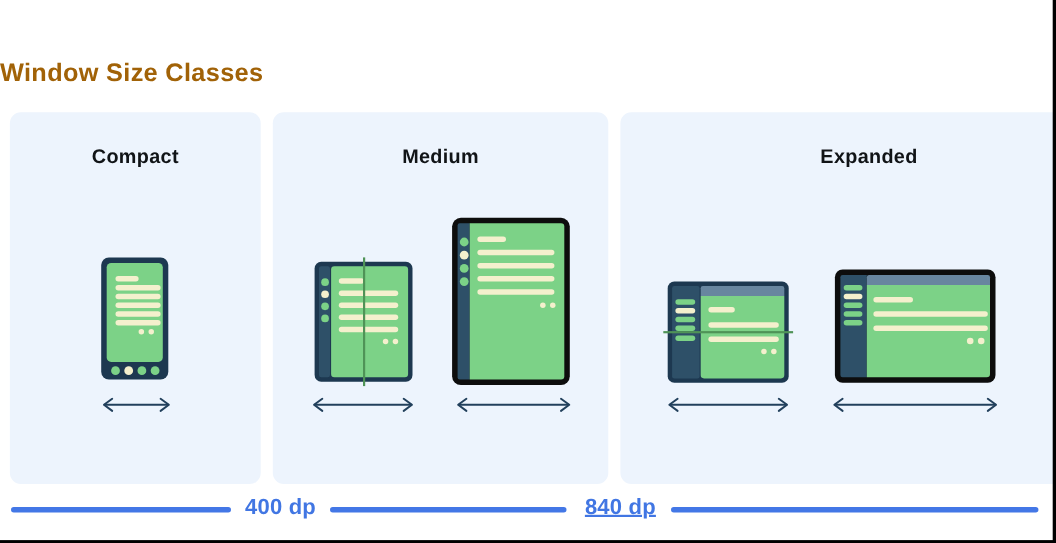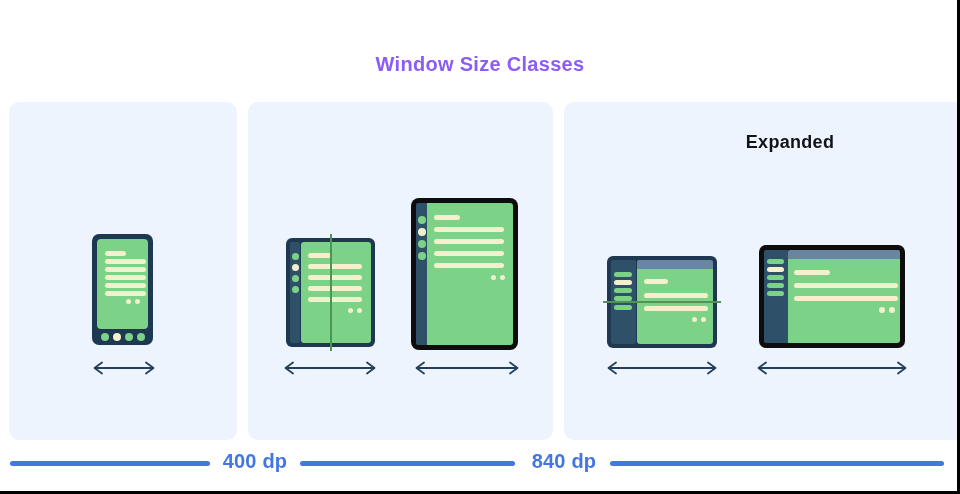--- a/index.html
+++ b/index.html
@@ -4,22 +4,22 @@
 <style>
   * { margin:0; padding:0; box-sizing:border-box; }
   html,body { background:#ffffff; font-family:"Liberation Sans", sans-serif; }
   .canvas { position:relative; width:960px; height:494px; background:#ffffff; overflow:hidden; }
 
   .edge-right  { position:absolute; top:0; right:0; width:3px; height:100%; background:#000; }
   .edge-bottom { position:absolute; left:0; bottom:0; width:100%; height:3px; background:#000; }
 
   .title    { position:absolute; top:25px; left:0; width:100%; text-align:center;
               font-size:20px; font-weight:bold; color:#111417; letter-spacing:.3px; }
-  .subtitle { position:absolute; top:53px; left:0; width:100%; text-align:center;
-              font-size:20px; font-weight:bold; color:#8b5cf6; letter-spacing:.3px; }
+  .subtitle { position:absolute; top:53px; left:0; width:100%; text-align:left;
+              font-size:23px; font-weight:bold; color:#a16207; letter-spacing:.3px; }
 
   .panel { position:absolute; top:102px; height:338px; background:#edf4fd; border-radius:10px; }
   #panel-compact  { left:9px;   width:228px; }
   #panel-medium   { left:248px; width:305px; }
   #panel-expanded { left:564px; width:452px;padding-left:36px; }
   .panel-title { position:absolute; top:30px; left:0; width:100%; text-align:center;
                  font-size:18px; font-weight:bold; color:#111417; letter-spacing:.3px; }
 
   
   .bar  { background:#f4f0cd; height:5px; border-radius:2.5px; }
@@ -92,20 +92,21 @@
                  font-size:20px; font-weight:bold; color:#4176e3; letter-spacing:.2px; }
 </style>
 </head>
 <body>
 
 <div class="canvas">
 
   <div class="subtitle">Window Size Classes</div>
 
   <div class="panel" id="panel-compact">
+    <div class="panel-title">Compact</div>
 
     <div class="phone">
       <div class="phone-screen">
         <div class="bar" style="width:21px"></div>
         <div class="bar" style="width:41px"></div>
         <div class="bar" style="width:41px"></div>
         <div class="bar" style="width:41px"></div>
         <div class="bar" style="width:41px"></div>
         <div class="bar" style="width:41px"></div>
         <div class="dots-row" style="margin-top:2px; padding-right:3px;">
@@ -122,20 +123,21 @@
     </div>
 
     <svg class="arrow" style="left:82px" width="66" height="14" viewBox="0 0 66 14">
       <line x1="4" y1="7" x2="62" y2="7" stroke="#22405c" stroke-width="1.8"></line>
       <polyline points="11,1.5 3.5,7 11,12.5" fill="none" stroke="#22405c" stroke-width="1.8" stroke-linecap="round" stroke-linejoin="round"></polyline>
       <polyline points="55,1.5 62.5,7 55,12.5" fill="none" stroke="#22405c" stroke-width="1.8" stroke-linecap="round" stroke-linejoin="round"></polyline>
     </svg>
   </div>
 
   <div class="panel" id="panel-medium">
+    <div class="panel-title">Medium</div>
 
     <div class="fold-p">
       <div class="rail">
         <span class="dot d-green"></span>
         <span class="dot d-cream"></span>
         <span class="dot d-green"></span>
         <span class="dot d-green"></span>
       </div>
       <div class="screenarea">
         <div class="bar" style="width:23px"></div>
@@ -239,18 +241,18 @@
     <svg class="arrow" style="left:191px" width="154" height="14" viewBox="0 0 154 14">
       <line x1="4" y1="7" x2="150" y2="7" stroke="#22405c" stroke-width="1.8"></line>
       <polyline points="11,1.5 3.5,7 11,12.5" fill="none" stroke="#22405c" stroke-width="1.8" stroke-linecap="round" stroke-linejoin="round"></polyline>
       <polyline points="143,1.5 150.5,7 143,12.5" fill="none" stroke="#22405c" stroke-width="1.8" stroke-linecap="round" stroke-linejoin="round"></polyline>
     </svg>
   </div>
 
   <div class="ruler-seg" style="left:10px;  width:200px;"></div>
   <div class="ruler-label" style="left:210px;">400 dp</div>
   <div class="ruler-seg" style="left:300px; width:215px;"></div>
-  <div class="ruler-label" style="left:519px;">840 dp</div>
+  <div class="ruler-label" style="left:519px;text-decoration:underline;">840 dp</div>
   <div class="ruler-seg" style="left:610px; width:334px;"></div>
 
   <div class="edge-right"></div>
   <div class="edge-bottom"></div>
 </div>
 
 </body></html>

